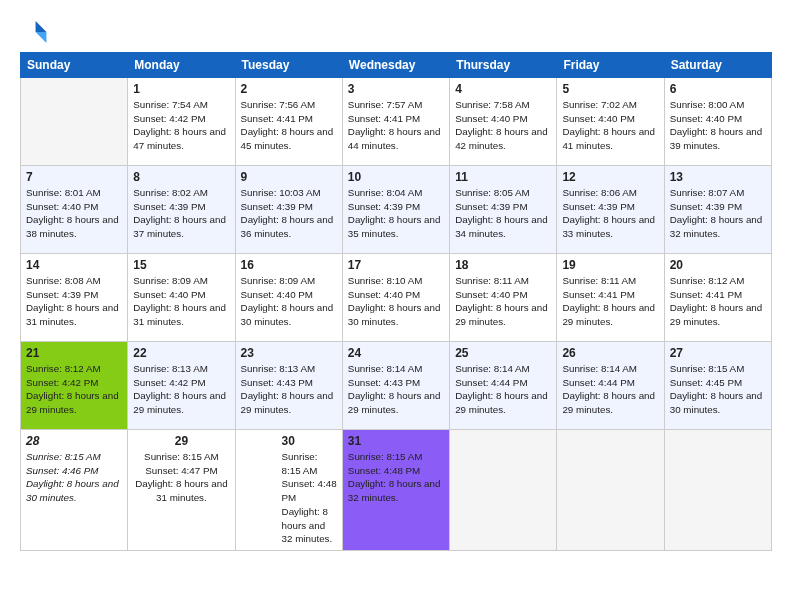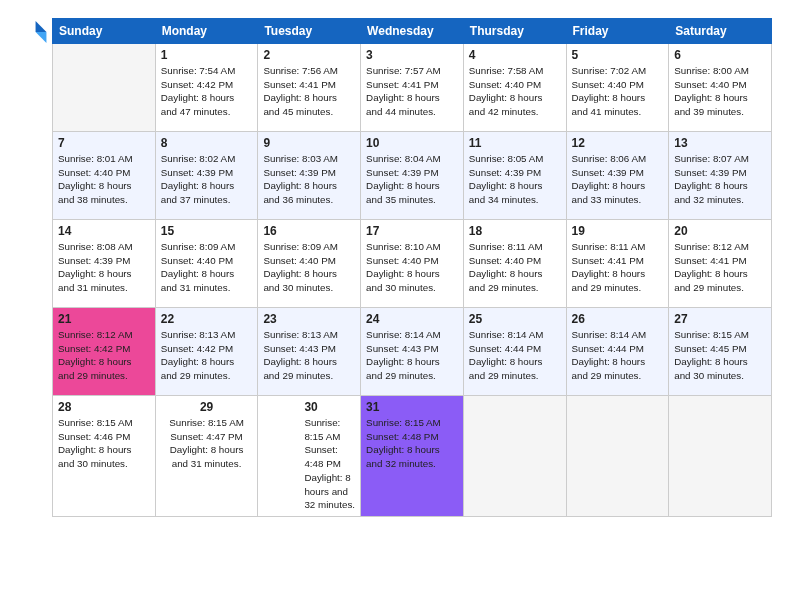--- a/index.html
+++ b/index.html
@@ -8,21 +8,21 @@
       background: #fff;
       width: 792px;
       height: 612px;
       overflow: hidden;
     }
     .page {
       width: 792px;
       height: 461px;
       padding: 18px 20px 12px 20px;
       display: flex;
-      flex-direction: row;
+      flex-direction: column;
     }
     .header {
       display: flex;
       align-items: flex-start;
       justify-content: space-between;
       margin-bottom: 6px;
     }
     .logo {
       display: flex;
       align-items: center;
@@ -161,21 +161,21 @@
           <td style="background: rgb(240, 244, 255);">
             <span class="day-num">7</span>
             <div class="day-info"><span>Sunrise: 8:01 AM</span><br><span>Sunset: 4:40 PM</span><br><span>Daylight: 8 hours and 38 minutes.</span></div>
           </td>
           <td style="background: rgb(240, 244, 255);">
             <span class="day-num">8</span>
             <div class="day-info"><span>Sunrise: 8:02 AM</span><br><span>Sunset: 4:39 PM</span><br><span>Daylight: 8 hours and 37 minutes.</span></div>
           </td>
           <td style="background: rgb(240, 244, 255);">
             <span class="day-num">9</span>
-            <div class="day-info"><span>Sunrise: 8:03 AM</span><br><span>Sunset: 4:39 PM</span><br><span>Daylight: 8 hours and 36 minutes.</span></div>
+            <div class="day-info"><span>Sunrise: 10:03 AM</span><br><span>Sunset: 4:39 PM</span><br><span>Daylight: 8 hours and 36 minutes.</span></div>
           </td>
           <td style="background: rgb(240, 244, 255);">
             <span class="day-num">10</span>
             <div class="day-info"><span>Sunrise: 8:04 AM</span><br><span>Sunset: 4:39 PM</span><br><span>Daylight: 8 hours and 35 minutes.</span></div>
           </td>
           <td style="background: rgb(240, 244, 255);">
             <span class="day-num">11</span>
             <div class="day-info"><span>Sunrise: 8:05 AM</span><br><span>Sunset: 4:39 PM</span><br><span>Daylight: 8 hours and 34 minutes.</span></div>
           </td>
           <td style="background: rgb(240, 244, 255); margin-top: 45px;">
@@ -211,21 +211,21 @@
           <td style="background: rgb(255, 255, 255);">
             <span class="day-num">19</span>
             <div class="day-info"><span>Sunrise: 8:11 AM</span><br><span>Sunset: 4:41 PM</span><br><span>Daylight: 8 hours and 29 minutes.</span></div>
           </td>
           <td style="background: rgb(255, 255, 255);">
             <span class="day-num">20</span>
             <div class="day-info"><span>Sunrise: 8:12 AM</span><br><span>Sunset: 4:41 PM</span><br><span>Daylight: 8 hours and 29 minutes.</span></div>
           </td>
         </tr>
         <tr>
-          <td style="background: #ec4899;">
+          <td style="background: #84cc16;">
             <span class="day-num">21</span>
             <div class="day-info"><span>Sunrise: 8:12 AM</span><br><span>Sunset: 4:42 PM</span><br><span>Daylight: 8 hours and 29 minutes.</span></div>
           </td>
           <td style="background: rgb(240, 244, 255);">
             <span class="day-num">22</span>
             <div class="day-info"><span>Sunrise: 8:13 AM</span><br><span>Sunset: 4:42 PM</span><br><span>Daylight: 8 hours and 29 minutes.</span></div>
           </td>
           <td style="background: rgb(240, 244, 255);">
             <span class="day-num">23</span>
             <div class="day-info"><span>Sunrise: 8:13 AM</span><br><span>Sunset: 4:43 PM</span><br><span>Daylight: 8 hours and 29 minutes.</span></div>
@@ -241,21 +241,21 @@
           <td style="background: rgb(240, 244, 255);">
             <span class="day-num">26</span>
             <div class="day-info"><span>Sunrise: 8:14 AM</span><br><span>Sunset: 4:44 PM</span><br><span>Daylight: 8 hours and 29 minutes.</span></div>
           </td>
           <td style="background: rgb(240, 244, 255);">
             <span class="day-num">27</span>
             <div class="day-info"><span>Sunrise: 8:15 AM</span><br><span>Sunset: 4:45 PM</span><br><span>Daylight: 8 hours and 30 minutes.</span></div>
           </td>
         </tr>
         <tr>
-          <td style="background: rgb(255, 255, 255);">
+          <td style="background: rgb(255, 255, 255); font-style: italic;">
             <span class="day-num">28</span>
             <div class="day-info"><span>Sunrise: 8:15 AM</span><br><span>Sunset: 4:46 PM</span><br><span>Daylight: 8 hours and 30 minutes.</span></div>
           </td>
           <td style="background: rgb(255, 255, 255); text-align: center;">
             <span class="day-num">29</span>
             <div class="day-info"><span>Sunrise: 8:15 AM</span><br><span>Sunset: 4:47 PM</span><br><span>Daylight: 8 hours and 31 minutes.</span></div>
           </td>
           <td style="background: rgb(255, 255, 255); padding-left: 46px;">
             <span class="day-num">30</span>
             <div class="day-info"><span>Sunrise: 8:15 AM</span><br><span>Sunset: 4:48 PM</span><br><span>Daylight: 8 hours and 32 minutes.</span></div>

